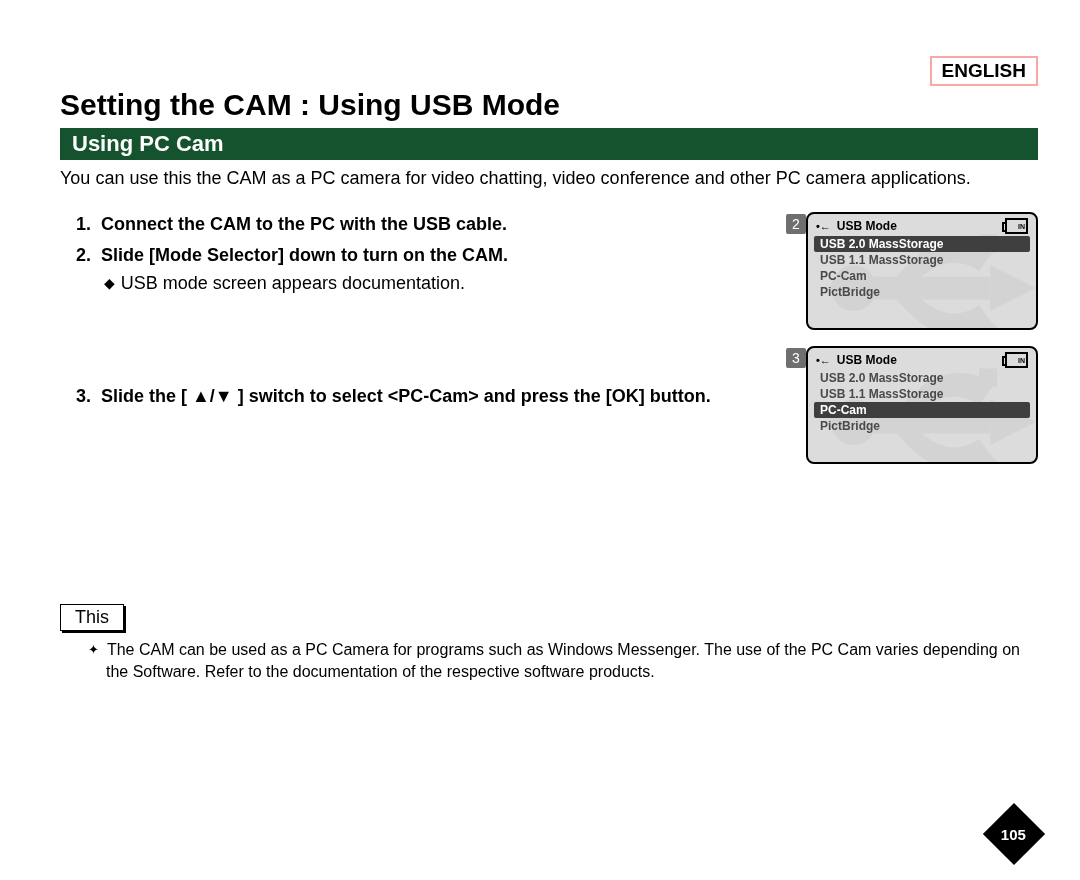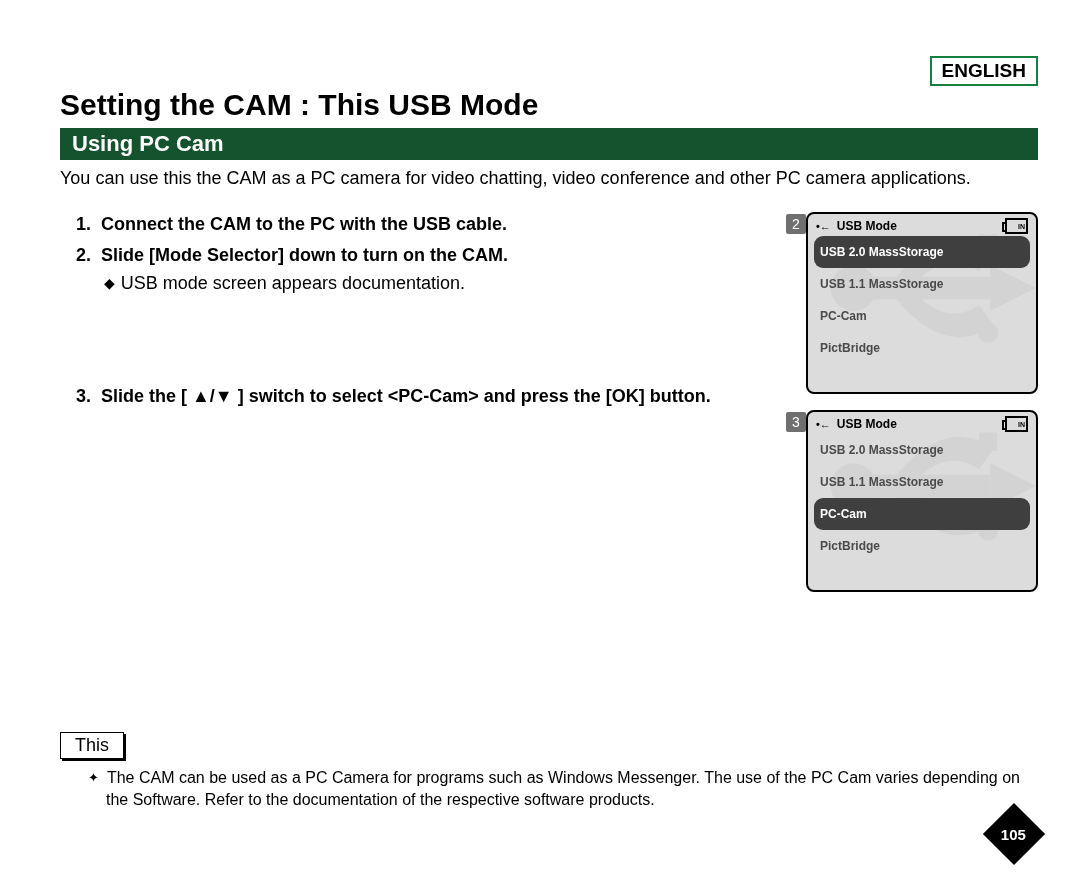--- a/index.html
+++ b/index.html
@@ -8,21 +8,21 @@
     height:880px;
     font-family:Arial, Helvetica, sans-serif;
     color:#000;
     position:relative;
     box-sizing:border-box;
     padding:56px 42px 0 60px;
   }
   .lang-box{
     position:absolute;
     top:56px; right:42px;
-    border:2px solid #15803d;
+    border:2px solid #fca5a5;
     padding:2px 10px;
     font-weight:bold;
     font-size:19px;
     font-family:Arial, sans-serif;
   }
   .page-title{
     font-size:30px;
     font-weight:bold;
     margin:32px 0 6px 0;
     font-family:Arial, sans-serif;
@@ -138,22 +138,22 @@
     list-style:none;
     margin:0;
     padding:0 6px 28px 6px;
     position:relative;
     z-index:1;
   }
   .menu-item{
     font-size:12px;
     font-weight:bold;
     color:#4a4a4a;
-    padding:9px 6px;
-    border-radius:9px;
+    padding:1px 6px;
+    border-radius:2px;
   }
   .menu-item.sel{
     background:#3f3f3f;
     color:#fff;
   }
 
   .notes-box{
     display:inline-block;
     border:1px solid #000;
     padding:2px 14px;
@@ -197,21 +197,21 @@
   .page-num-badge span{transform:rotate(-45deg);}
   .usb-icon{font-size:11px;}
 </style>
 </head>
 <body>
 
 
 
 <div class="lang-box">ENGLISH</div>
 
-<div class="page-title">Setting the CAM : This USB Mode</div>
+<div class="page-title">Setting the CAM : Using USB Mode</div>
 <div class="section-bar">Using PC Cam</div>
 <div class="intro">You can use this the CAM as a PC camera for video chatting, video conference and other PC camera applications.</div>
 
 <div class="content-row">
 
   <div class="steps">
     <p class="step">
       <span class="step-num">1.</span>&nbsp;&nbsp;<span class="step-bold">Connect the CAM to the PC with the USB cable.</span>
     </p>
     <p class="step">

